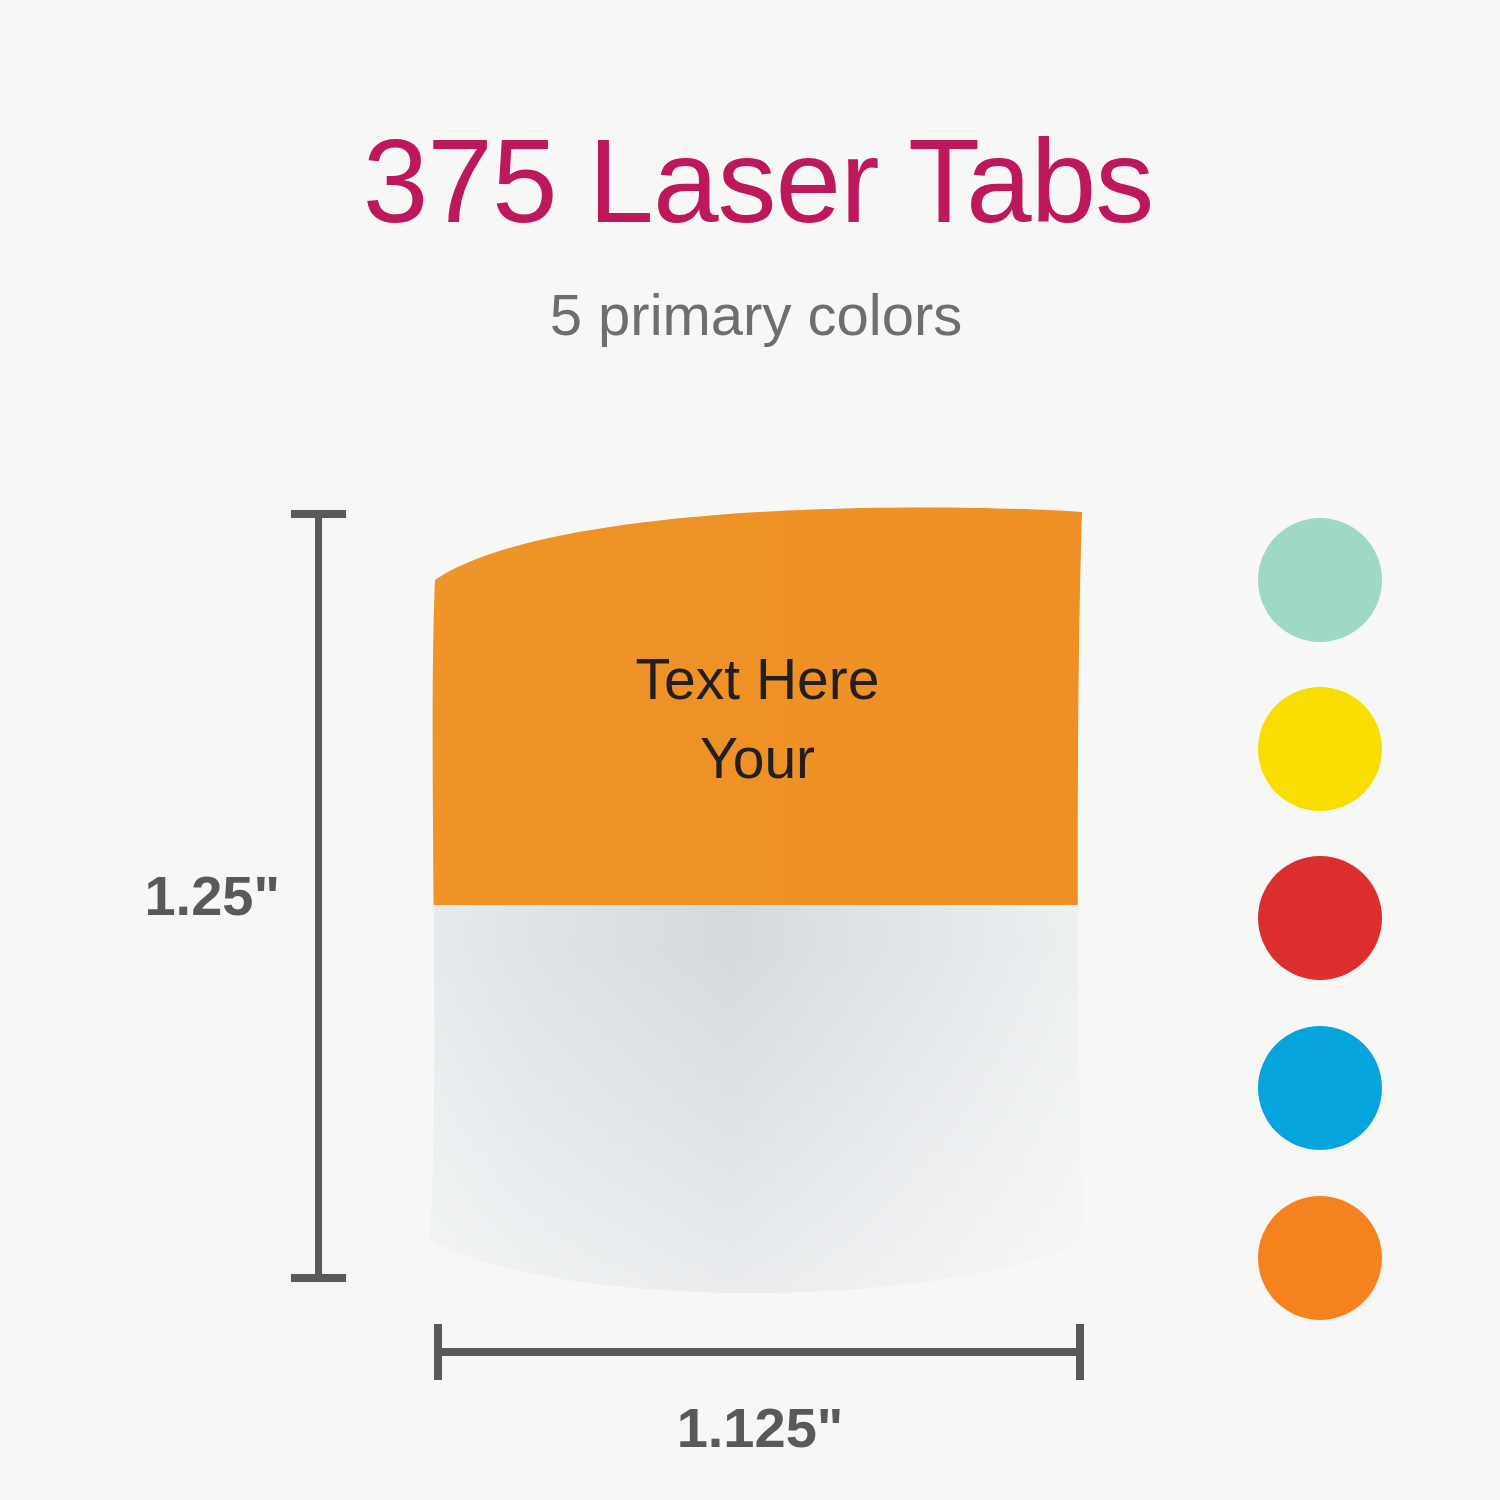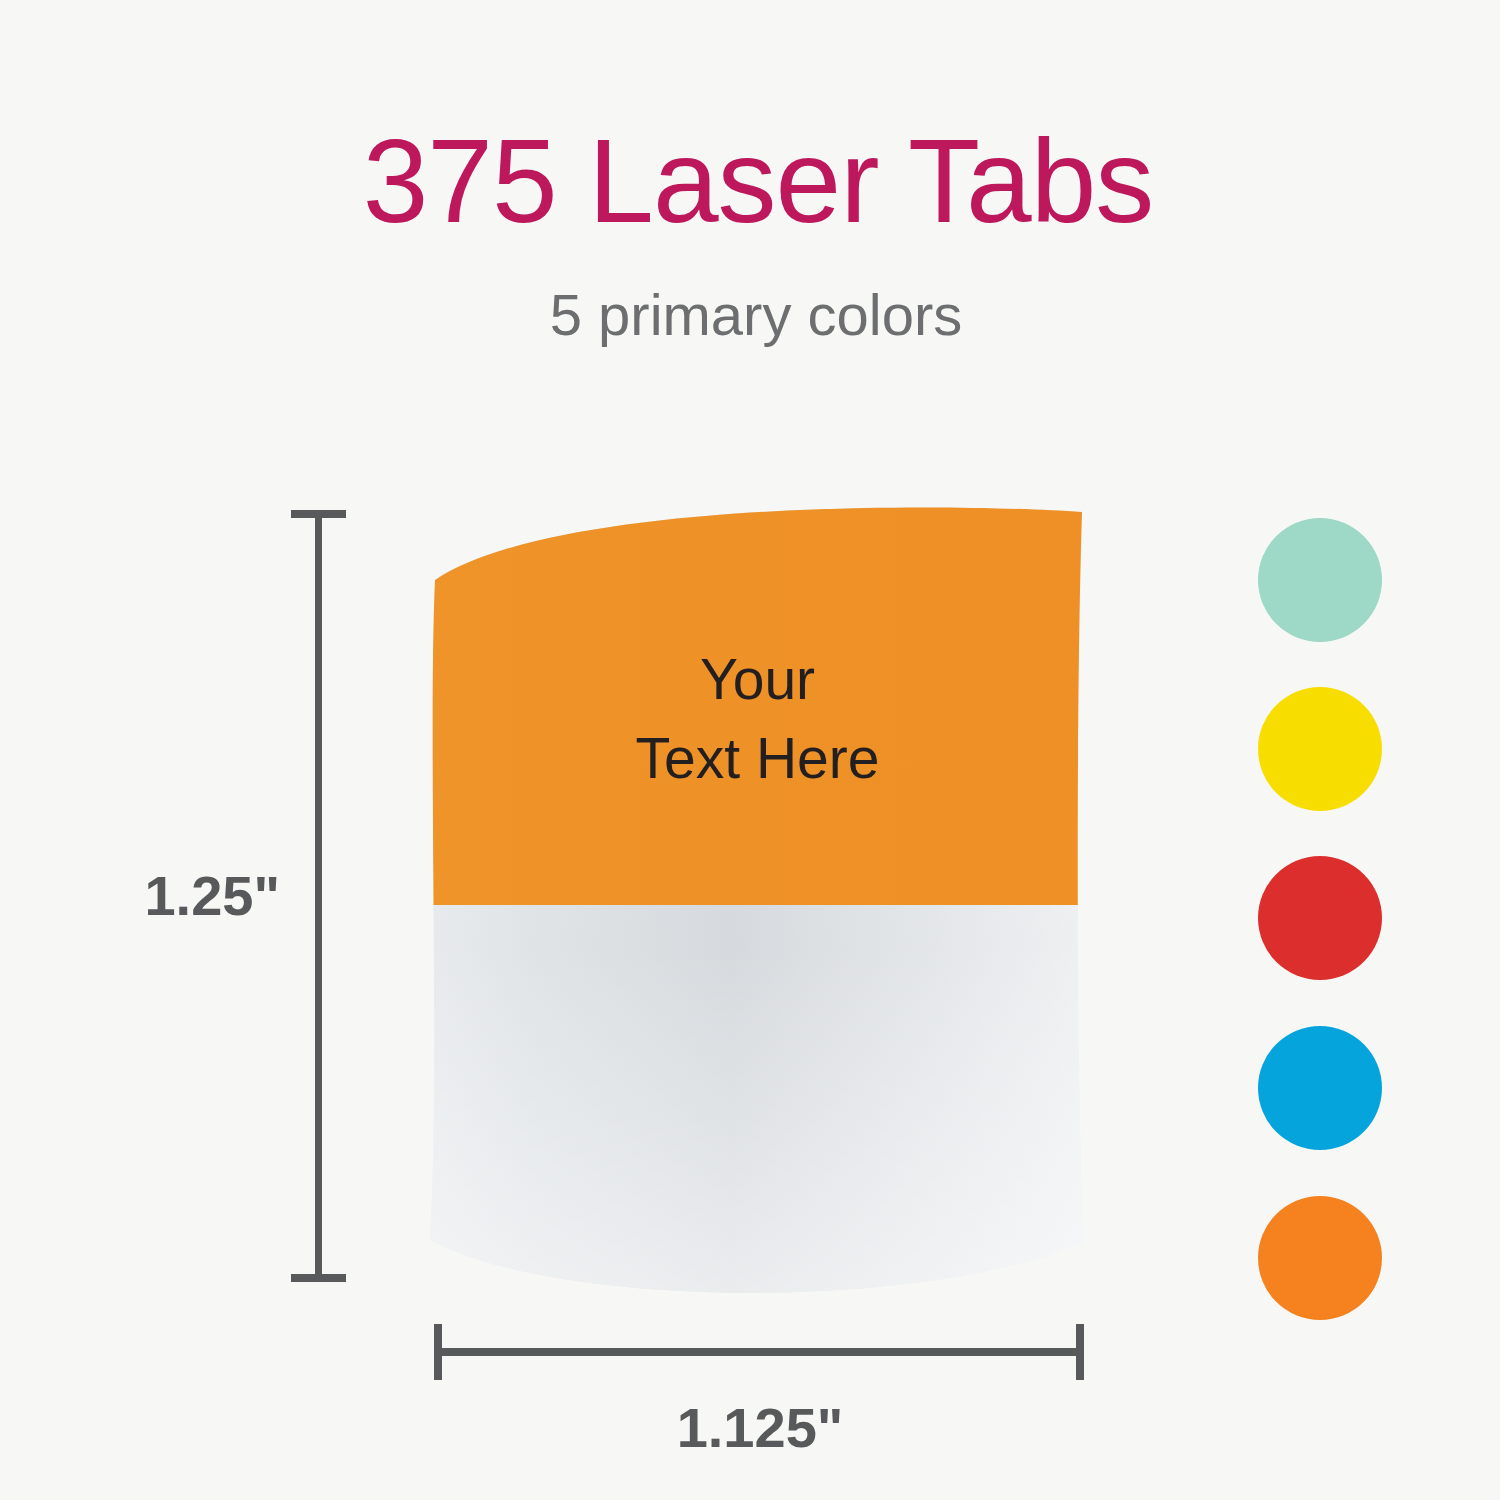--- a/index.html
+++ b/index.html
@@ -196,22 +196,22 @@
     <g clip-path="url(#tabClip)">
 
       <rect x="0" y="0" width="720" height="850" fill="url(#laminateGrad)"></rect>
       <rect x="0" y="0" width="720" height="850" fill="url(#laminateVert)"></rect>
 
       <rect x="0" y="0" width="720" height="425" fill="url(#orangeGrad)"></rect>
     </g>
   </svg>
 
   <div class="tab-caption" style="color: rgb(35, 31, 32);">
+    <div>Text Here</div>
     <div>Your</div>
-    <div>Text Here</div>
   </div>
 
   <div class="dim-line v-cap-top" style="background: rgb(88, 89, 91);"></div>
   <div class="dim-line v-rule" style="background: rgb(88, 89, 91);"></div>
   <div class="dim-line v-cap-bottom" style="background: rgb(88, 89, 91);"></div>
   <div class="dim-label dim-label-height" style="color: rgb(88, 89, 91);">1.25"</div>
 
   <div class="dim-line h-cap-left" style="background: rgb(88, 89, 91);"></div>
   <div class="dim-line h-rule" style="background: rgb(88, 89, 91);"></div>
   <div class="dim-line h-cap-right" style="background: rgb(88, 89, 91);"></div>

